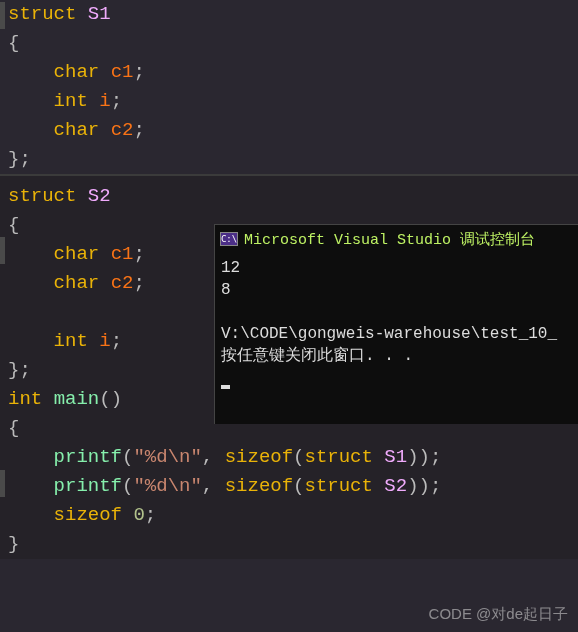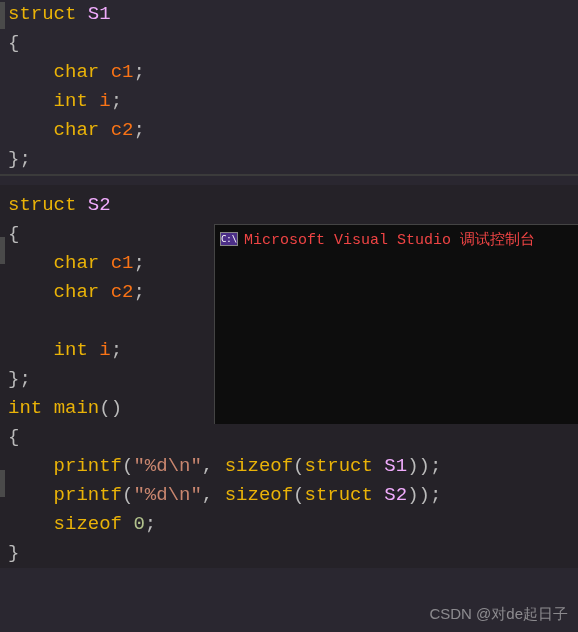--- a/index.html
+++ b/index.html
@@ -20,41 +20,40 @@
   .code-line {
     white-space: pre;
     line-height: 29px;
     padding-left: 8px;
     color: #ccc;
   }
   .kw { color: #eab308; }
   .type { color: #f0abfc; }
   .id { color: #f97316; }
   .punct { color: #bbb; }
-  .func { color: #eab308; }
+  .func { color: #86efac; }
   .str { color: #c9866f; }
   .num { color: #b2c28c; }
   .sep {
     height: 2px;
     background: #3b3b3b;
   }
   .glyph {
     position: absolute;
     left: 0;
     width: 5px;
     height: 27px;
     background: #4a4a4a;
   }
   .g1 { top: 2px; }
   .g2 { top: 237px; }
   .g3 { top: 470px; }
   .section2 {
     padding-top: 6px;
     background: #252228;
-    margin-top: 9px;
   }
   .section2 .code-line { line-height: 29px; }
   .console {
     position: absolute;
     top: 224px;
     left: 214px;
     width: 364px;
     height: 200px;
     background: #0d0d0d;
     border-top: 1px solid #444;
@@ -78,21 +77,21 @@
     display: inline-flex;
     align-items: center;
     justify-content: center;
     font-size: 9px;
     color: #fff;
     margin-right: 6px;
     border: 1px solid #888;
     font-family: Consolas, monospace;
   }
   .console-title-text {
-    color: #ef4444;
+    color: #bef264;
     font-size: 15px;
   }
   .console-body {
     padding: 4px 6px;
     line-height: 22px;
     white-space: pre;
     font-size: 16px;
   }
   .cursor {
     display: inline-block;
@@ -143,16 +142,22 @@
     <div class="code-line">    <span class="func">printf</span><span class="punct">(</span><span class="str">"%d\n"</span><span class="punct">, </span><span class="kw">sizeof</span><span class="punct">(</span><span class="kw">struct</span> <span class="type">S2</span><span class="punct">));</span></div>
     <div class="code-line">    <span class="kw">sizeof</span> <span class="num">0</span><span class="punct">;</span></div>
     <div class="code-line"><span class="punct">}</span></div>
   </div>
 
   <div class="console">
     <div class="console-title">
       <span class="console-icon">C:\</span>
       <span class="console-title-text">Microsoft Visual Studio 调试控制台</span>
     </div>
+    <div class="console-body"><span>12</span>
+<span>8</span>
+<span></span>
+<span>V:\CODE\gongweis-warehouse\test_10_</span>
+<span>按任意键关闭此窗口. . .</span>
+<span class="cursor"></span></div>
   </div>
 
-  <div class="watermark">CSDN @对de起日子</div>
+  <div class="watermark">CODE @对de起日子</div>
 </div>
 
 </body></html>

